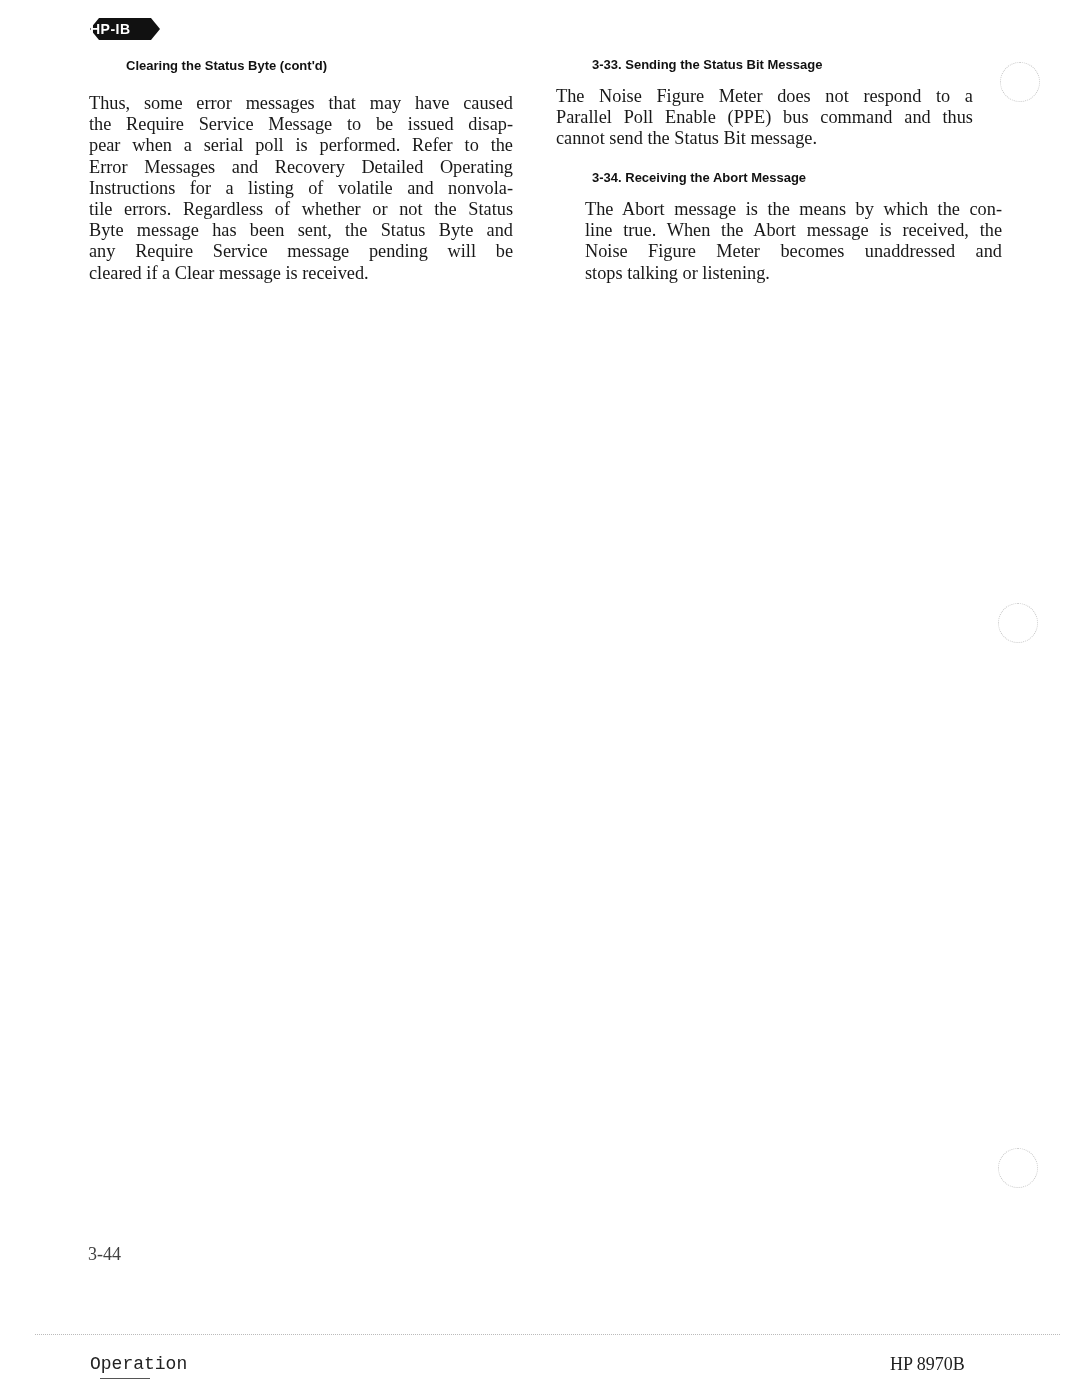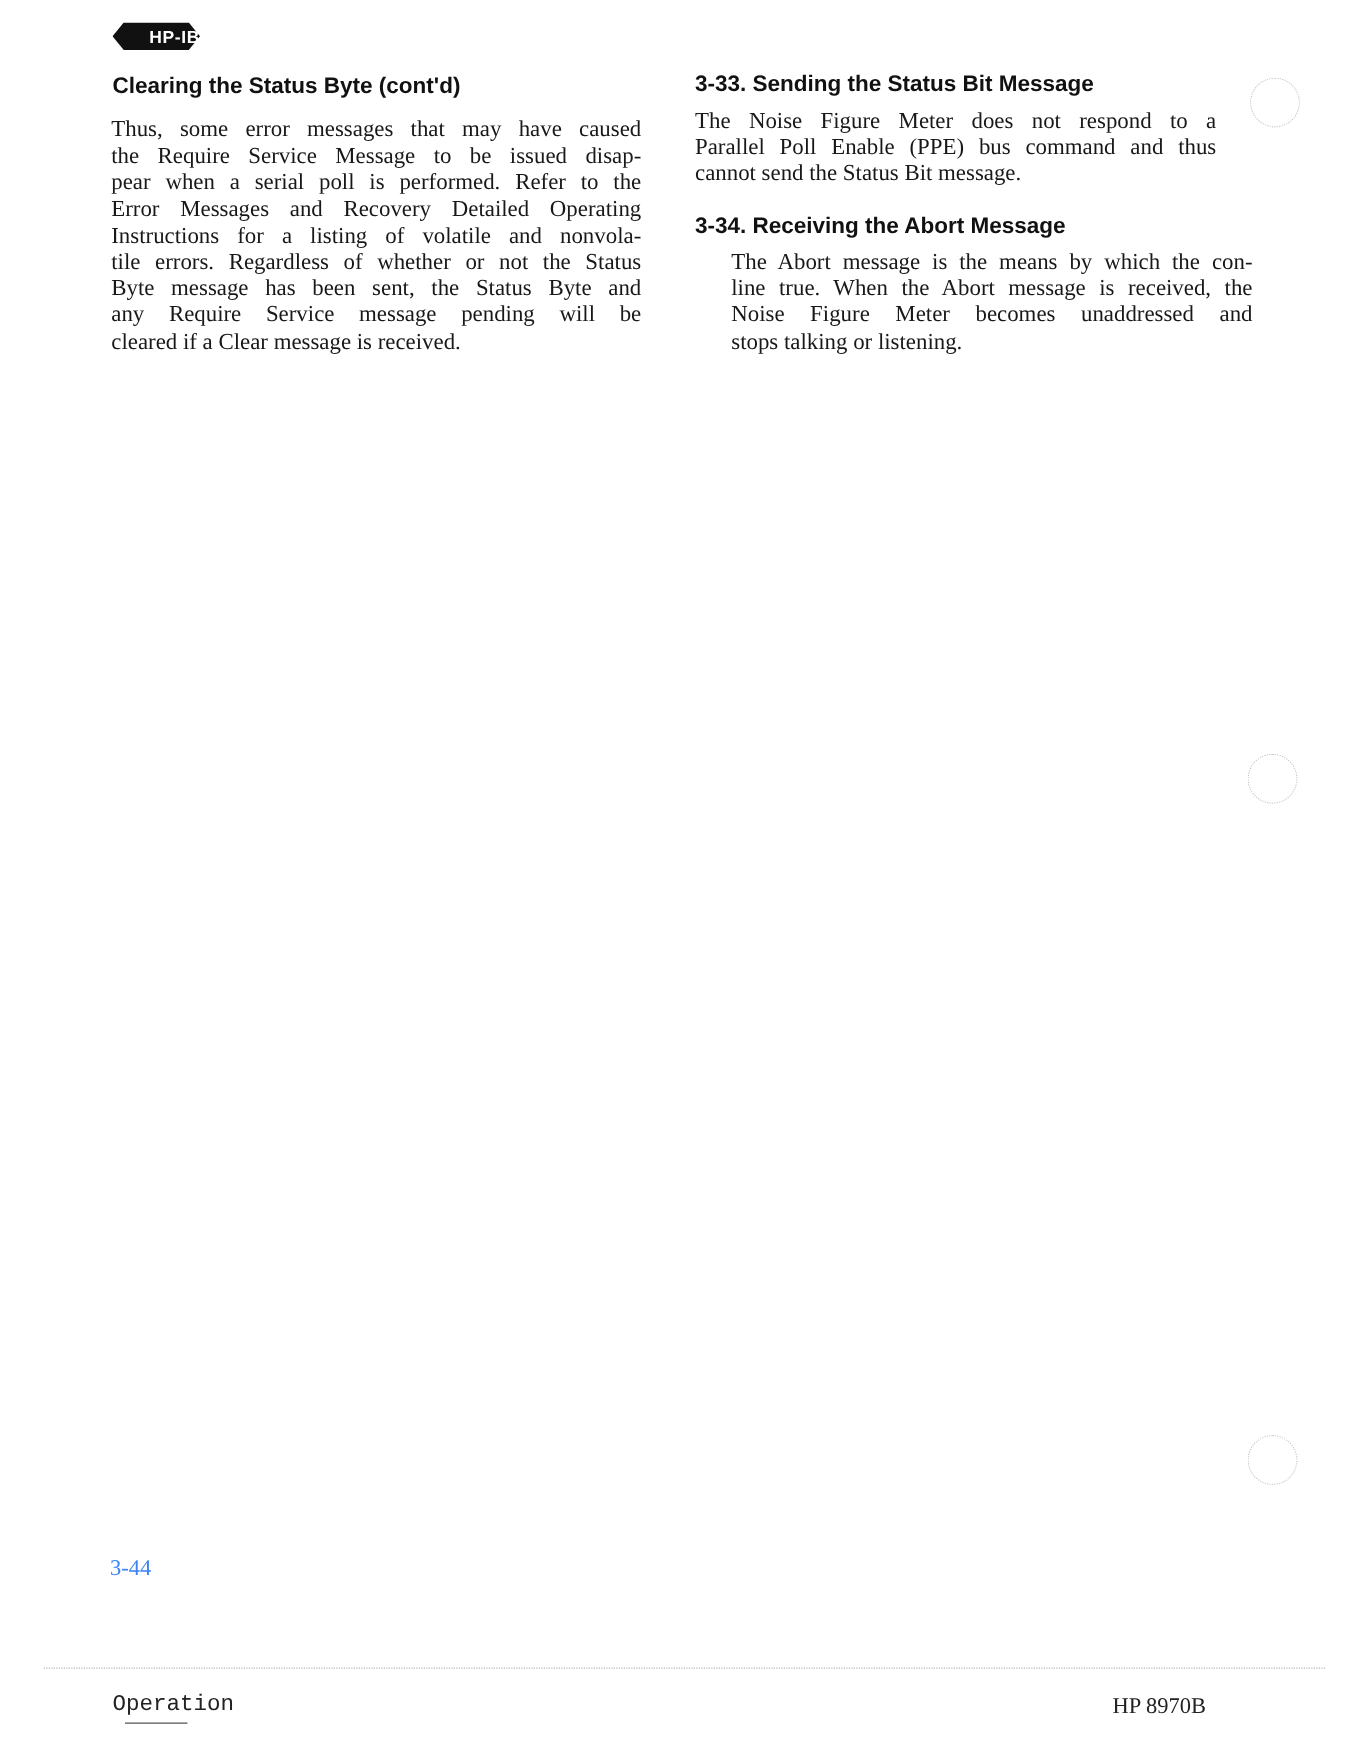--- a/index.html
+++ b/index.html
@@ -3,34 +3,34 @@
 <meta charset="utf-8">
 <style>
   html, body { margin: 0; padding: 0; background: #ffffff; }
   body { width: 1080px; height: 1399px; position: relative; overflow: hidden; color: #161616; }
   .badge {
     position: absolute; left: 90px; top: 18px; width: 70px; height: 22px;
   }
   .badge svg { position: absolute; left: 0; top: 0; }
   .badge span {
     position: absolute; left: 0; top: 0; width: 70px; height: 22px; line-height: 22px;
-    text-align: right; color: #fff; font-family: "Liberation Sans", sans-serif;
+    text-align: left; color: #fff; font-family: "Liberation Sans", sans-serif;
     font-weight: bold; font-size: 14px; letter-spacing: 0.5px;
   }
   .heading {
     position: absolute; font-family: "Liberation Sans", sans-serif; font-weight: bold;
-    font-size: 18px; color: #111; white-space: nowrap;
+    font-size: 13px; color: #111; white-space: nowrap; margin-left: 36px;
   }
   .para {
     position: absolute; font-family: "Liberation Serif", serif; font-size: 18.3px;
     line-height: 21.2px; color: #181818; text-align: justify;
   }
   .para .line { display: block; text-align: justify; text-align-last: justify; white-space: nowrap; height: 21.2px; }
   .para .line.last { text-align-last: left; }
-  .page-num { position: absolute; left: 88px; top: 1244px; font-family: "Liberation Serif", serif; font-size: 18px; color: #3b82f6; }
+  .page-num { position: absolute; left: 88px; top: 1244px; font-family: "Liberation Serif", serif; font-size: 18px; color: #404040; }
   .footer-rule { position: absolute; left: 35px; top: 1334px; width: 1025px; border-top: 1px dotted #bbb; }
   .footer-left { position: absolute; left: 90px; top: 1354px; font-family: Liberation Mono, monospace; font-size: 18px; color: #222; }
   .footer-left-ul { position: absolute; left: 100px; top: 1378px; width: 50px; border-top: 1px solid #555; }
   .footer-right { position: absolute; left: 890px; top: 1354px; font-family: "Liberation Serif", serif; font-size: 18px; color: #222; }
   .punch { position: absolute; width: 38px; height: 38px; border: 1px dotted #c8c8c8; border-radius: 50%; }
 </style>
 </head>
 <body>
 
 <div class="badge">

